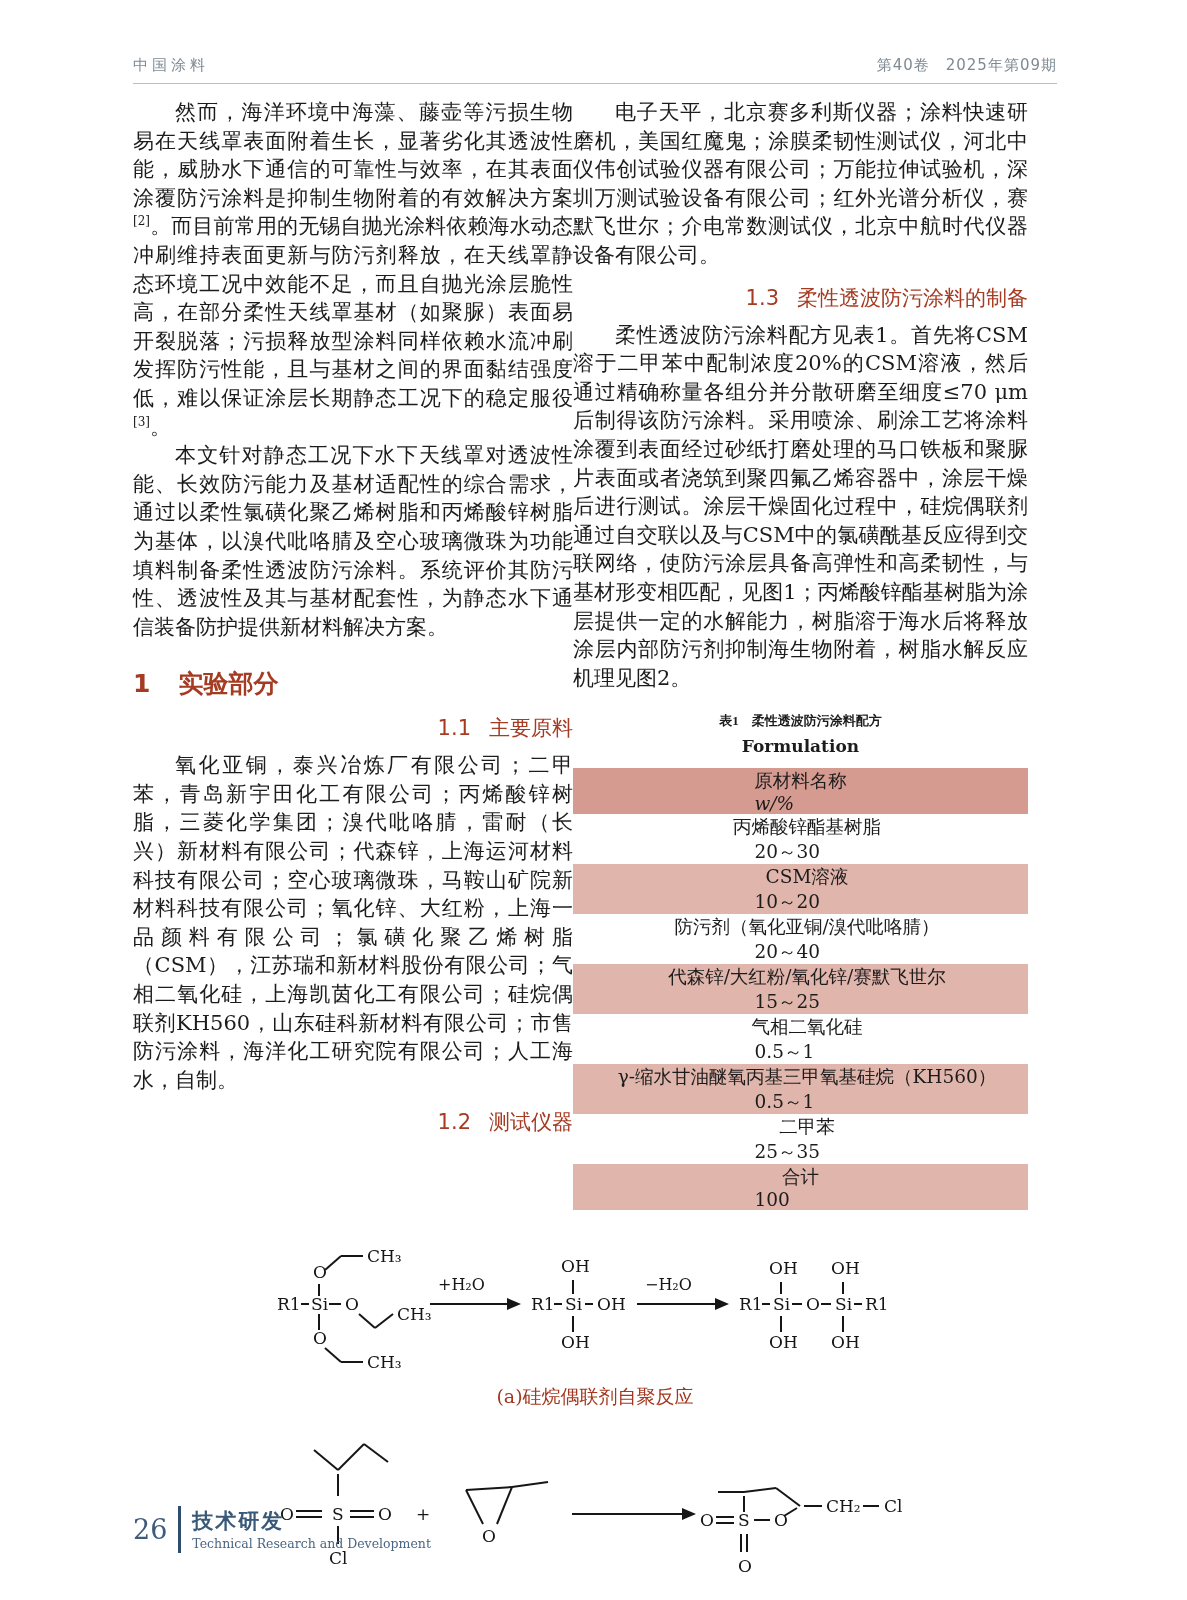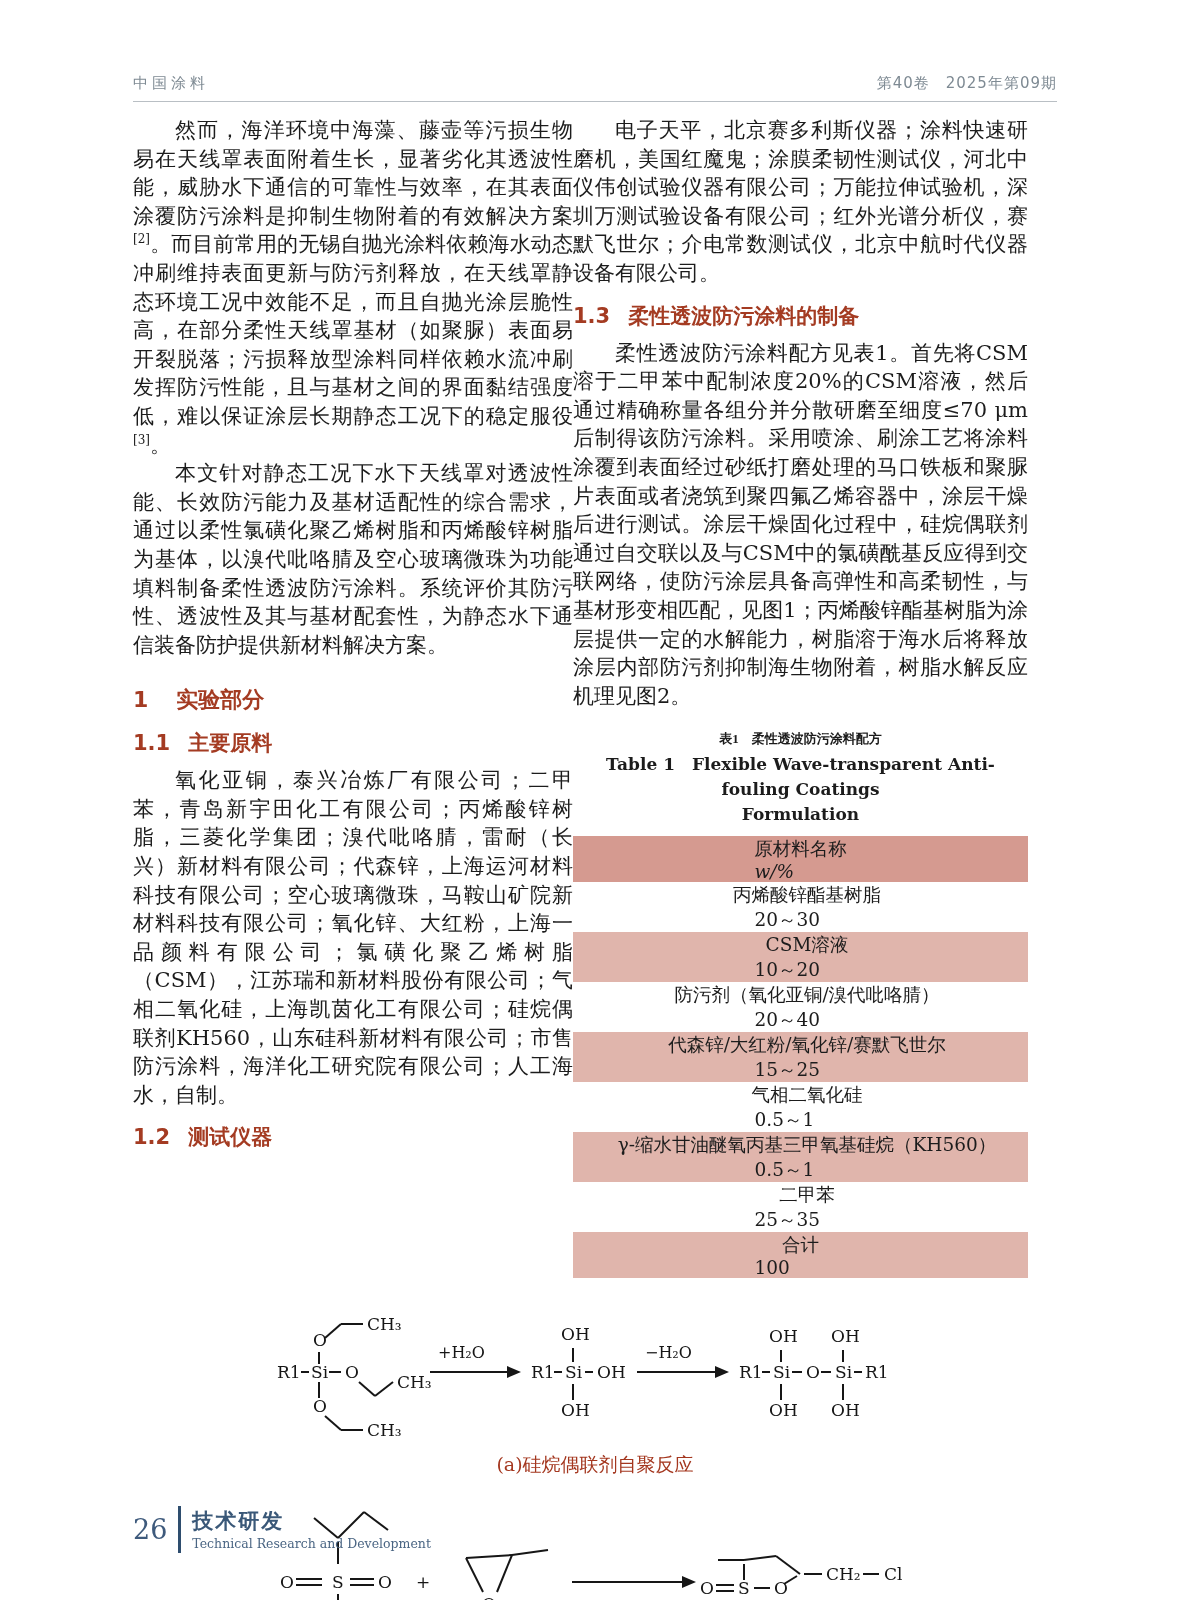--- a/index.html
+++ b/index.html
@@ -1,38 +1,38 @@
 <!DOCTYPE html>
 <html><head>
 <meta charset="utf-8">
 <style>
   html,body{margin:0;padding:0;background:#ffffff;}
   .page{position:relative;width:1187px;height:1600px;margin:0 auto;background:#ffffff;
         color:#1c1c1c;font-family:"DejaVu Serif","Liberation Serif",serif;overflow:hidden;}
   .content{padding:0 130px 0 133px;}
 
   
-  .pg-header{display:flex;justify-content:space-between;align-items:flex-end;padding-top:74px;
+  .pg-header{display:flex;justify-content:space-between;align-items:flex-end;padding-top:56px;
              font-family:"DejaVu Sans","Liberation Sans",sans-serif;font-size:15px;color:#7e8a93;}
   .pg-header .journal{letter-spacing:4px;}
   .pg-header .issue{letter-spacing:1px;}
   .rule{height:1px;background:#b9bfc4;margin-top:8px;}
 
   
   .columns{display:flex;margin-top:14px;}
   .col-left{width:440px;}
   .col-right{width:455px;}
   p.body{font-size:21px;line-height:28.6px;text-align:justify;margin:0;text-indent:2em;}
   sup.ref{font-size:12px;line-height:0;}
 
   .h-sec{font-family:"DejaVu Sans","Liberation Sans",sans-serif;font-weight:bold;color:#a43b22;
-         font-size:22px;margin:26px 0 12px 0;}
+         font-size:25px;margin:26px 0 12px 0;}
   .h-sec .num{margin-right:28px;}
-  .h-sub{font-family:"DejaVu Sans","Liberation Sans",sans-serif;font-weight:bold;color:#a43b22;
-         font-size:21px;margin:14px 0 9px 0;}
+  .h-sub{font-family:"DejaVu Sans","Liberation Sans",sans-serif;font-weight:normal;color:#a43b22;
+         font-size:21px;margin:14px 0 9px 0;text-align:right;}
   .h-sub .num{margin-right:18px;}
 
   
   .tbl-caption{text-align:center;margin-top:16px;}
   .tbl-cap-zh{font-family:Liberation Serif, serif;font-weight:bold;font-size:13px;line-height:26px;}
   .tbl-cap-en{font-weight:bold;font-size:17px;line-height:25px;}
   .tbl{margin-top:9px;font-size:18.5px;}
   .tr{display:flex;align-items:center;min-height:31px;flex-direction:column;}
   .tr.head{background:#d59a90;min-height:33px;}
   .tr.alt{background:#e0b5ac;}
@@ -83,21 +83,20 @@
         <h3 class="h-sub"><span class="num">1.2</span><span>测试仪器</span></h3>
       </div>
 
       <div class="col col-right">
         <p class="body">电子天平，北京赛多利斯仪器；涂料快速研磨机，美国红魔鬼；涂膜柔韧性测试仪，河北中仪伟创试验仪器有限公司；万能拉伸试验机，深圳万测试验设备有限公司；红外光谱分析仪，赛默飞世尔；介电常数测试仪，北京中航时代仪器设备有限公司。</p>
         <h3 class="h-sub"><span class="num">1.3</span><span>柔性透波防污涂料的制备</span></h3>
         <p class="body">柔性透波防污涂料配方见表1。首先将CSM溶于二甲苯中配制浓度20%的CSM溶液，然后通过精确称量各组分并分散研磨至细度≤70 μm后制得该防污涂料。采用喷涂、刷涂工艺将涂料涂覆到表面经过砂纸打磨处理的马口铁板和聚脲片表面或者浇筑到聚四氟乙烯容器中，涂层干燥后进行测试。涂层干燥固化过程中，硅烷偶联剂通过自交联以及与CSM中的氯磺酰基反应得到交联网络，使防污涂层具备高弹性和高柔韧性，与基材形变相匹配，见图1；丙烯酸锌酯基树脂为涂层提供一定的水解能力，树脂溶于海水后将释放涂层内部防污剂抑制海生物附着，树脂水解反应机理见图2。</p>
 
         <div class="tbl-caption">
           <div class="tbl-cap-zh">表1　柔性透波防污涂料配方</div>
-          <div class="tbl-cap-en">Table 1　Flexible Wave-transparent Anti-fouling Coatings</div>
           <div class="tbl-cap-en">Formulation</div>
         </div>
 
         <div class="tbl">
           <div class="tr head">
             <div class="td name">原材料名称</div>
             <div class="td val">w/%</div>
           </div>
           <div class="tr">
             <div class="td name">丙烯酸锌酯基树脂</div>

